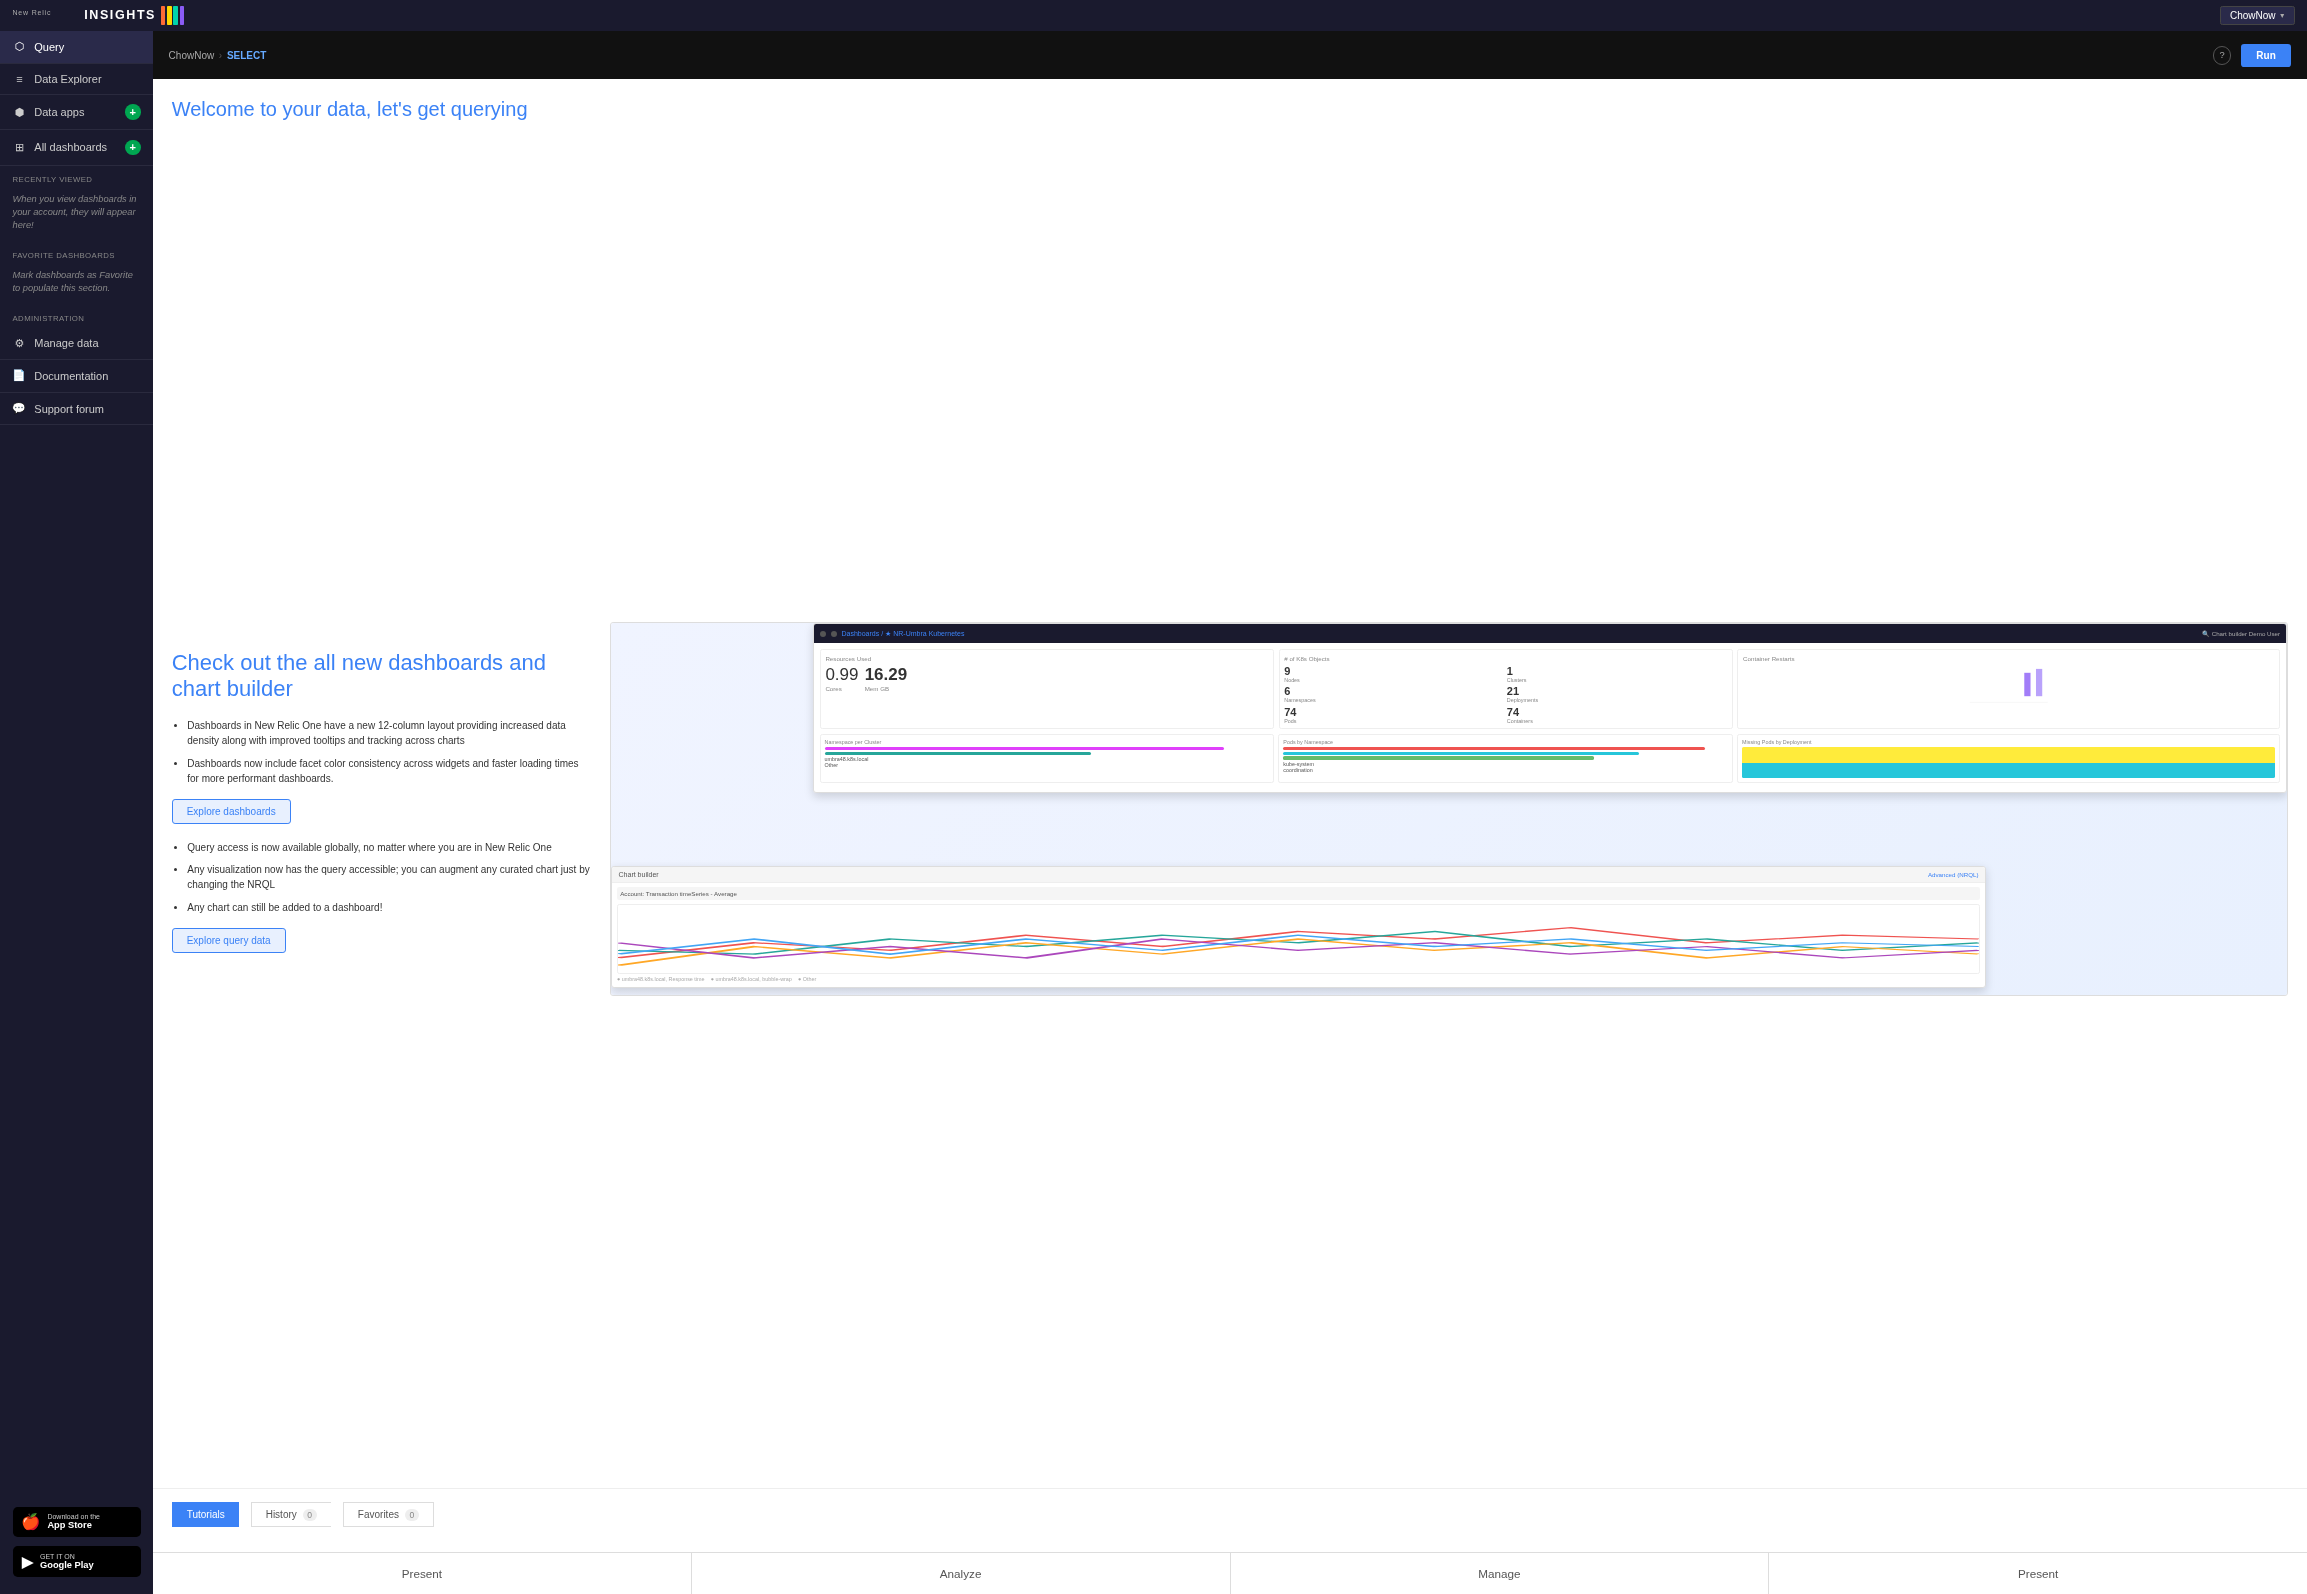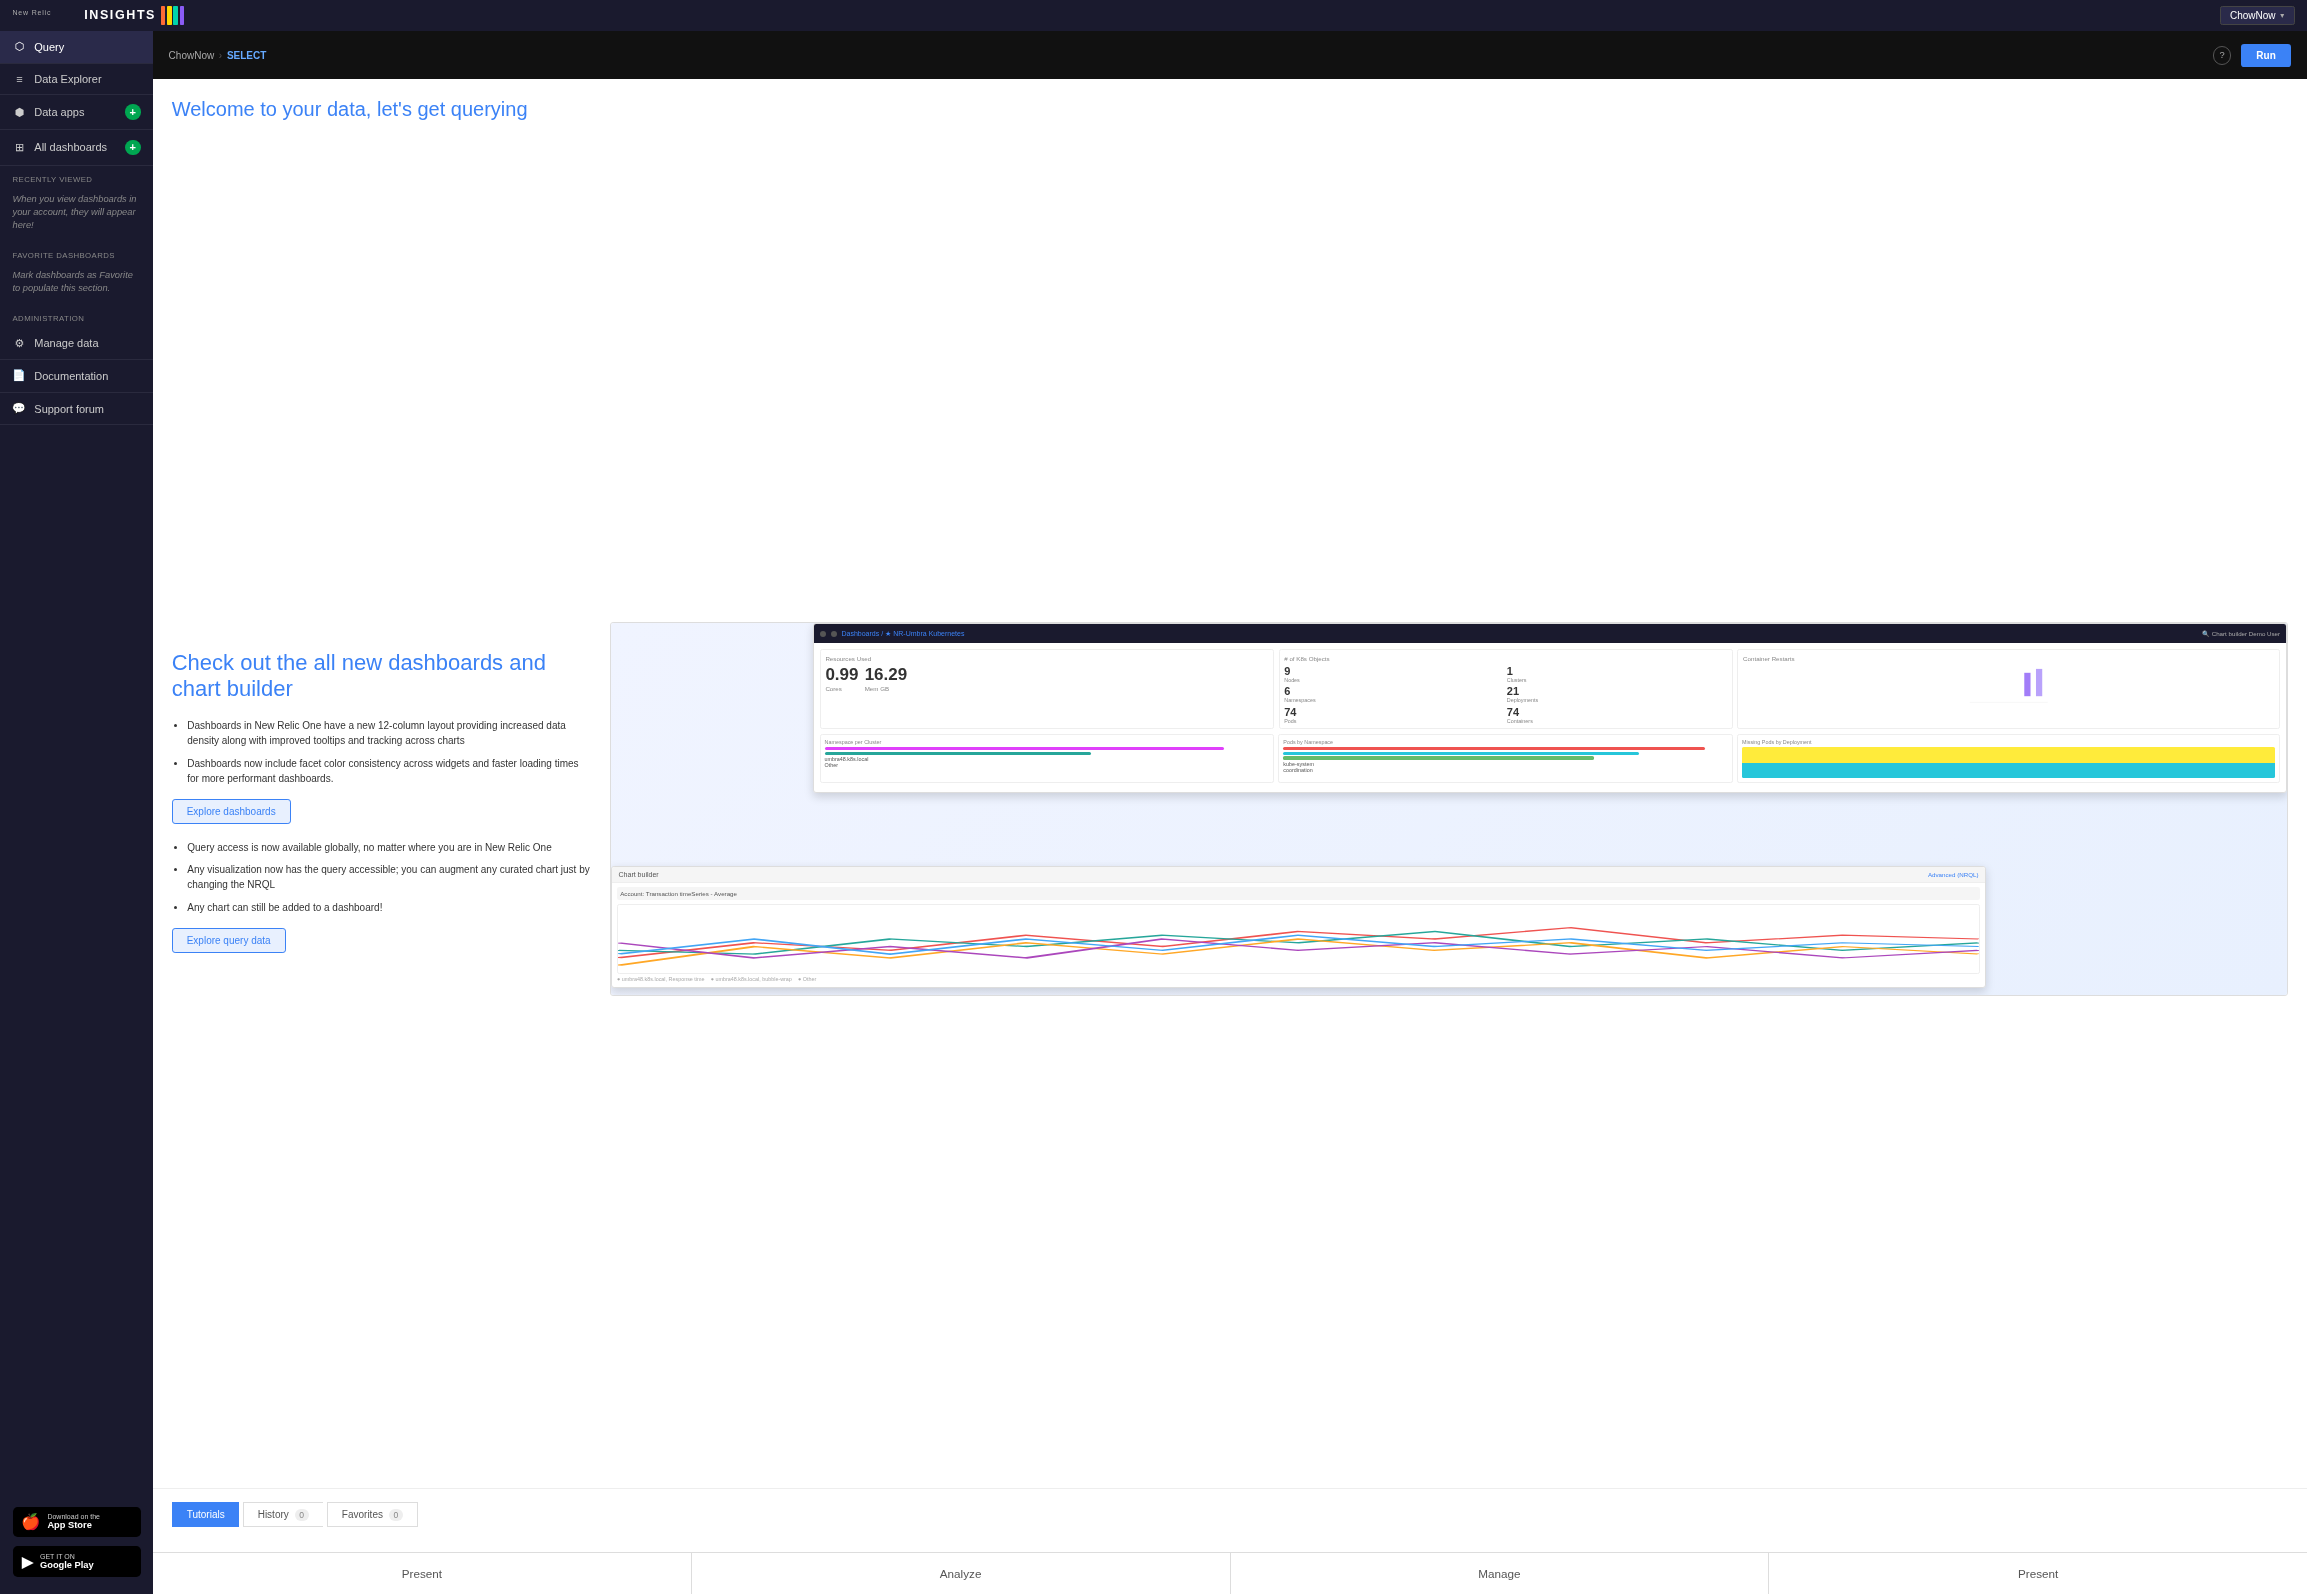--- a/index.html
+++ b/index.html
@@ -229,21 +229,21 @@
       align-items: center;
       padding: 0 6.2px;
       font-size: 7px;
       color: #555;
       border-bottom: 0.8px solid #eee;
     }
     .cb-body { padding: 4.7px; }
 
     
     .tabs-section { padding: 12.5px 18.7px; border-top: 0.8px solid #eee; }
-    .tabs-row { display: flex; gap: 4px; margin-bottom: 12.5px; }
+    .tabs-row { display: flex; gap: 12px; margin-bottom: 12.5px; }
     .tab-item {
       padding: 6.2px 14px;
       font-size: 10px;
       cursor: pointer;
       border: 0.8px solid #ddd;
       border-right: none;
       color: #555;
     }
     .tab-item:last-child { border-right: 0.8px solid #ddd; }
     .tab-item.active {
@@ -420,21 +420,21 @@
                   </span>
                   <span style="color:#aaa;font-size:6.2px;">🔍 Chart builder Demo User</span>
                 </div>
                 <div class="preview-body">
                   <div style="display:flex;gap:4.7px;margin-bottom:4.7px;">
 
                     <div style="flex:1;border:0.8px solid #eee;border-radius:2.3px;padding:4.7px;">
                       <div style="font-size:6.2px;color:#888;margin-bottom:3.1px;">Resources Used</div>
                       <div style="display:flex;gap:6.2px;">
                         <div>
-                          <div style="font-size:17px;font-weight:bold;color:#333;">0.99</div>
+                          <div style="font-size:17px;font-weight:normal;color:#333;">0.99</div>
                           <div style="font-size:6.2px;color:#888;">Cores</div>
                         </div>
                         <div>
                           <div style="font-size:17px;font-weight:bold;color:#333;">16.29</div>
                           <div style="font-size:6.2px;color:#888;">Mem GB</div>
                         </div>
                       </div>
                     </div>
 
                     <div style="flex:1;border:0.8px solid #eee;border-radius:2.3px;padding:4.7px;">

